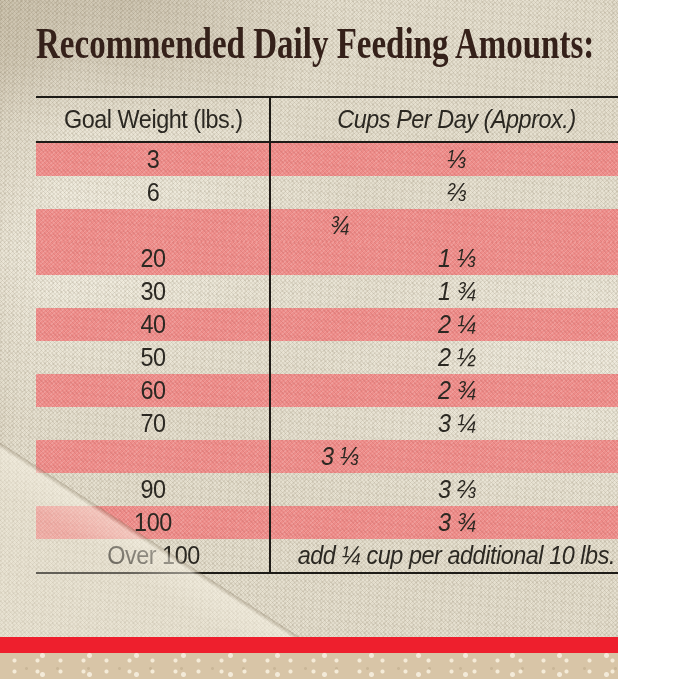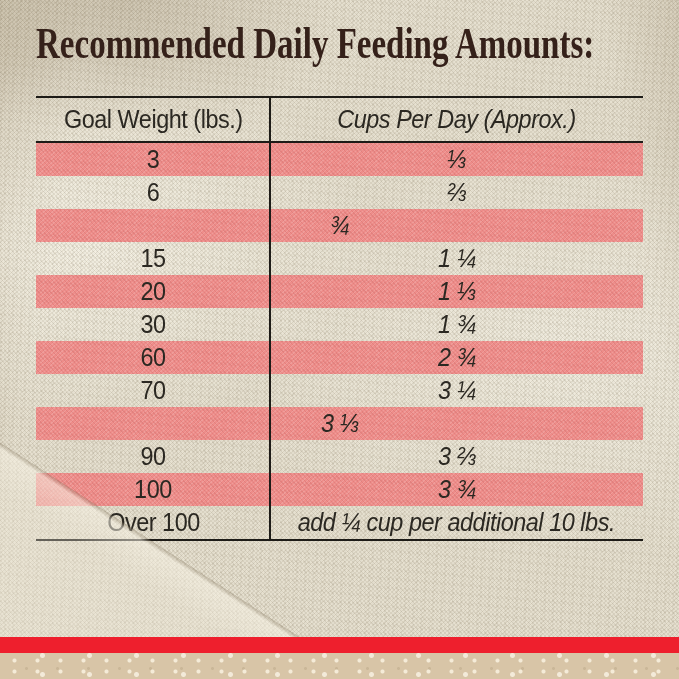--- a/index.html
+++ b/index.html
@@ -6,21 +6,21 @@
     --hl:#ee8d8a;
     --red:#ee1f2d;
     --line:#1d1b17;
     --txt:#2b2822;
     --title:#35211a;
     --burlap:#e4decd;
     --stone:#d8c5a7;
   }
   html,body{margin:0;padding:0;}
   .page{
-    position:relative;width:679px;height:679px;overflow:hidden;
+    position:relative;width:618px;height:679px;overflow:hidden;
     font-family:"Liberation Sans",sans-serif;background:var(--burlap);
   }
   
   .burlap{
     position:absolute;left:0;top:0;width:679px;height:637px;
     background-color:var(--burlap);
     background-image:
       repeating-linear-gradient(48deg, rgba(118,104,78,0.13) 0 1px, rgba(0,0,0,0) 1px 3px),
       repeating-linear-gradient(-42deg, rgba(118,104,78,0.11) 0 1px, rgba(250,247,238,0.10) 1px 3px),
       repeating-linear-gradient(90deg, rgba(0,0,0,0.025) 0 2px, rgba(0,0,0,0) 2px 4px),
@@ -95,36 +95,40 @@
 
   <div class="row">
     <div class="cell c1"><span class="condense">6</span></div>
     <div class="cell c2"><span class="condense">⅔</span></div>
   </div>
 
   <div class="row hl">
     <div class="cell c2"><span class="condense">¾</span></div>
   </div>
 
-  <div class="row">
-    <div class="cell c1"><span class="condense">15</span></div>
-    <div class="cell c2"><span class="condense">1 ¼</span></div>
-  </div>
 
   <div class="row hl">
     <div class="cell c1"><span class="condense">20</span></div>
     <div class="cell c2"><span class="condense">1 ⅓</span></div>
   </div>
 
   <div class="row">
     <div class="cell c1"><span class="condense">30</span></div>
     <div class="cell c2"><span class="condense">1 ¾</span></div>
   </div>
 
+  <div class="row hl">
+    <div class="cell c1"><span class="condense">40</span></div>
+    <div class="cell c2"><span class="condense">2 ¼</span></div>
+  </div>
 
+  <div class="row">
+    <div class="cell c1"><span class="condense">50</span></div>
+    <div class="cell c2"><span class="condense">2 ½</span></div>
+  </div>
 
   <div class="row hl">
     <div class="cell c1"><span class="condense">60</span></div>
     <div class="cell c2"><span class="condense">2 ¾</span></div>
   </div>
 
   <div class="row">
     <div class="cell c1"><span class="condense">70</span></div>
     <div class="cell c2"><span class="condense">3 ¼</span></div>
   </div>

